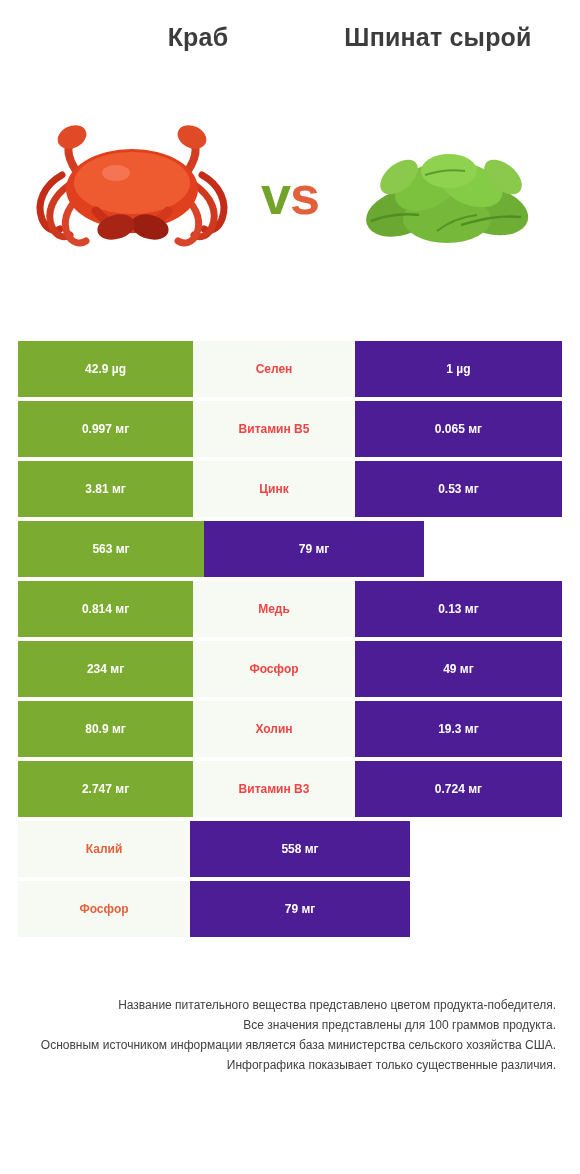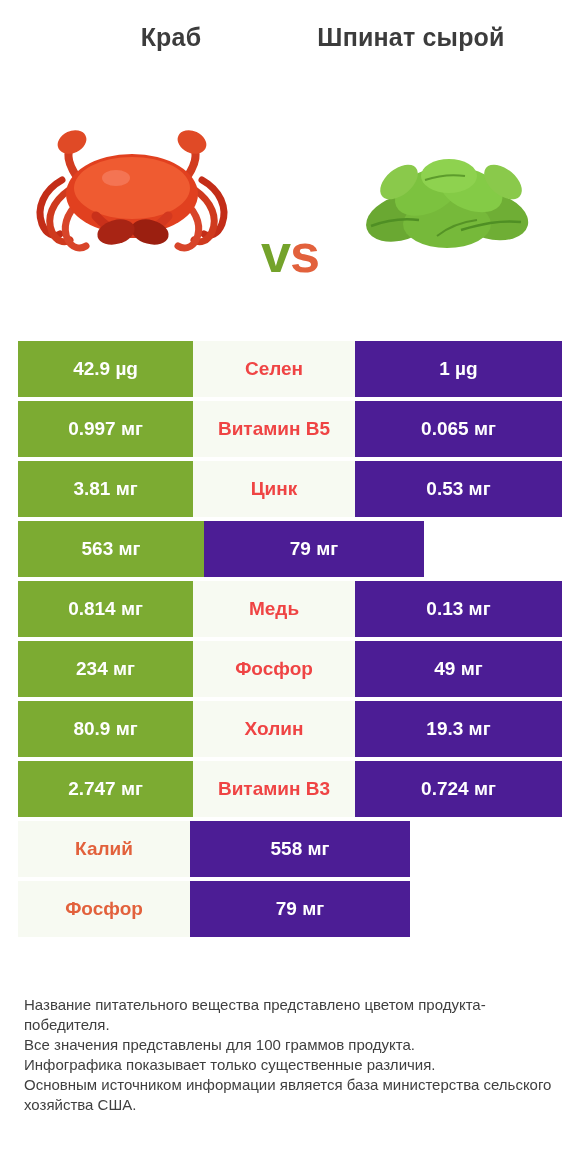--- a/index.html
+++ b/index.html
@@ -19,21 +19,21 @@
     width: 580px;
     height: 1174px;
     box-sizing: border-box;
   }
 
   
   .header {
     display: flex;
     flex-direction: row;
     align-items: flex-start;
-    justify-content: center;
+    justify-content: flex-end;
     padding: 22px 18px 0 18px;
     box-sizing: border-box;
     height: 110px;
   }
   .title-col {
     width: 240px;
     text-align: center;
   }
   .title-col .title {
     font-size: 25px;
@@ -43,21 +43,21 @@
     letter-spacing: 0.2px;
   }
   .title-left { margin-left: 6px; }
   .title-right { margin-right: 4px; }
 
   
   .images-row {
     position: relative;
     height: 170px;
     display: flex;
-    align-items: flex-end;
+    align-items: center;
     justify-content: space-between;
     padding: 0 24px;
     box-sizing: border-box;
     gap: 17px;
   }
   .vs-label {
     font-size: 54px;
     font-weight: bold;
     line-height: 54px;
     letter-spacing: -1px;
@@ -79,21 +79,21 @@
   }
   .row {
     display: flex;
     height: 56px;
     margin-bottom: 4px;
   }
   .cell {
     display: flex;
     align-items: center;
     justify-content: center;
-    font-size: 19px;
+    font-size: 12px;
     font-weight: bold;
     box-sizing: border-box;
   }
   .cell-left {
     width: 186px;
     background: #7cab32;
     color: #ffffff;
   }
   .cell-mid {
     width: 172px;
@@ -108,22 +108,22 @@
     background: #4c1d95;
     color: #ffffff;
   }
 
   
   .footer {
     position: absolute;
     top: 995px;
     left: 0;
     width: 580px;
-    text-align: left;
-    font-size: 15px;
+    text-align: right;
+    font-size: 12px;
     line-height: 20px;
     color: #3f3f3f;
     padding: 0 24px;
     box-sizing: border-box;
   }
   .footer p { margin: 0; }
 </style>
 </head>
 <body>
 
@@ -250,17 +250,17 @@
     <div class="row">
       <div class="cell cell-mid win-right">Фосфор</div>
       <div class="cell cell-right">79 мг</div>
     </div>
 
   </div>
 
   <div class="footer">
     <p>Название питательного вещества представлено цветом продукта-победителя.</p>
     <p>Все значения представлены для 100 граммов продукта.</p>
+    <p>Основным источником информации является база министерства сельского хозяйства США.</p>
     <p>Инфографика показывает только существенные различия.</p>
-    <p>Основным источником информации является база министерства сельского хозяйства США.</p>
   </div>
 
 </div>
 
 </body></html>

